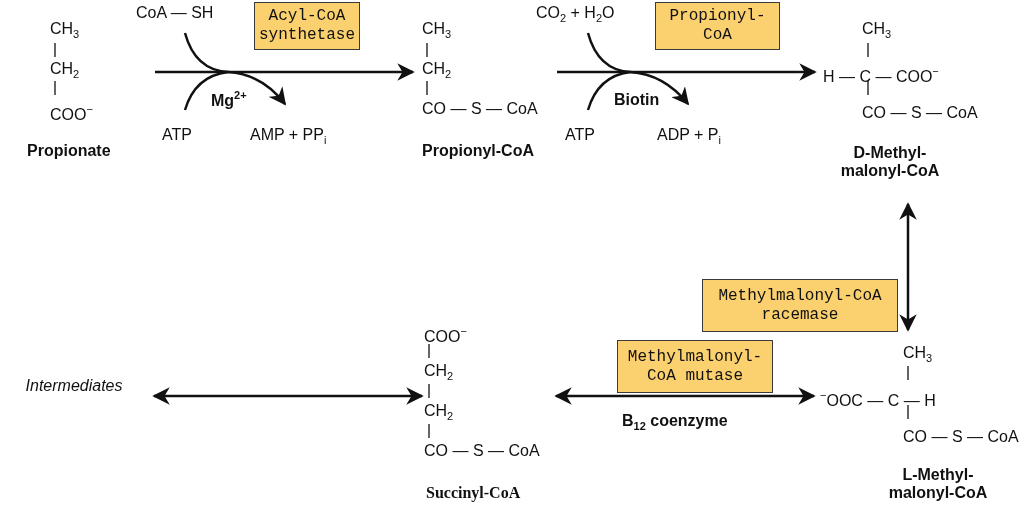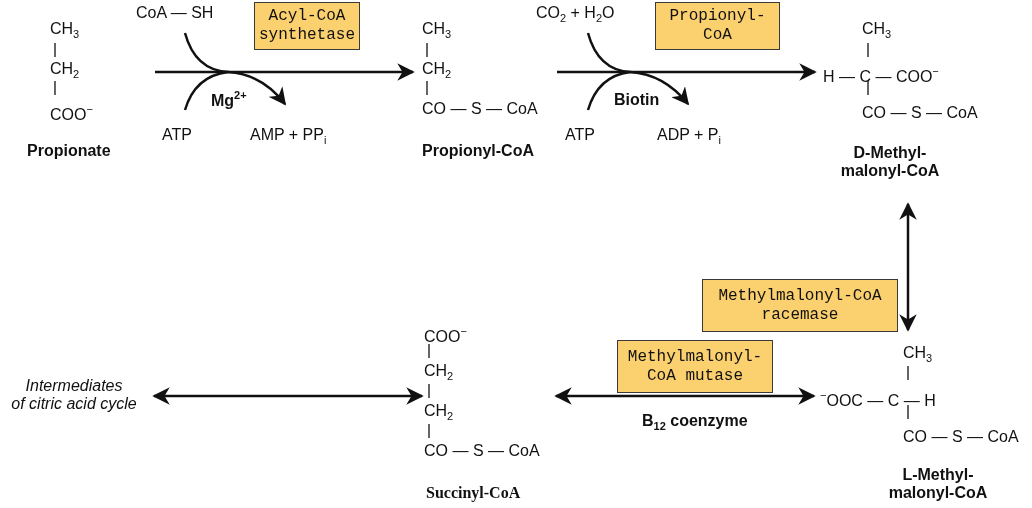--- a/index.html
+++ b/index.html
@@ -109,26 +109,25 @@
   <div class="t b c" style="left:878px;top:466px;width:120px;">
     <div>L-Methyl-</div>
     <div>malonyl-CoA</div>
   </div>
 </div>
 
 <div class="enz" style="left: 617px; top: 327px; width: 156px; height: 53px; background: rgb(251, 208, 111); border-color: rgb(58, 58, 58); margin-top: 13px;">
   <div>Methylmalonyl-</div>
   <div>CoA mutase</div>
 </div>
-<div class="t b" style="left:622px;top:412px;margin-left:20px;"><span>B</span><span class="sub">12</span><span> coenzyme</span></div>
+<div class="t b" style="left:622px;top:412px;"><span>B</span><span class="sub">12</span><span> coenzyme</span></div>
 
 <div>
   <div class="t" style="left:424px;top:322px;"><span>COO</span><span class="sup">−</span></div>
   <div class="t" style="left:424px;top:362px;"><span>CH</span><span class="sub">2</span></div>
   <div class="t" style="left:424px;top:402px;"><span>CH</span><span class="sub">2</span></div>
   <div class="t" style="left:424px;top:442px;">CO — S — CoA</div>
   <div class="t b" style="left:426px;top:484px;font-family:Liberation Serif, serif;">Succinyl-CoA</div>
 </div>
 
 <div class="t c" style="left:0px;top:377px;width:148px;font-style:italic;">
   <div>Intermediates</div>
-  <div>of citric acid cycle</div>
 </div>
 
 </body></html>

